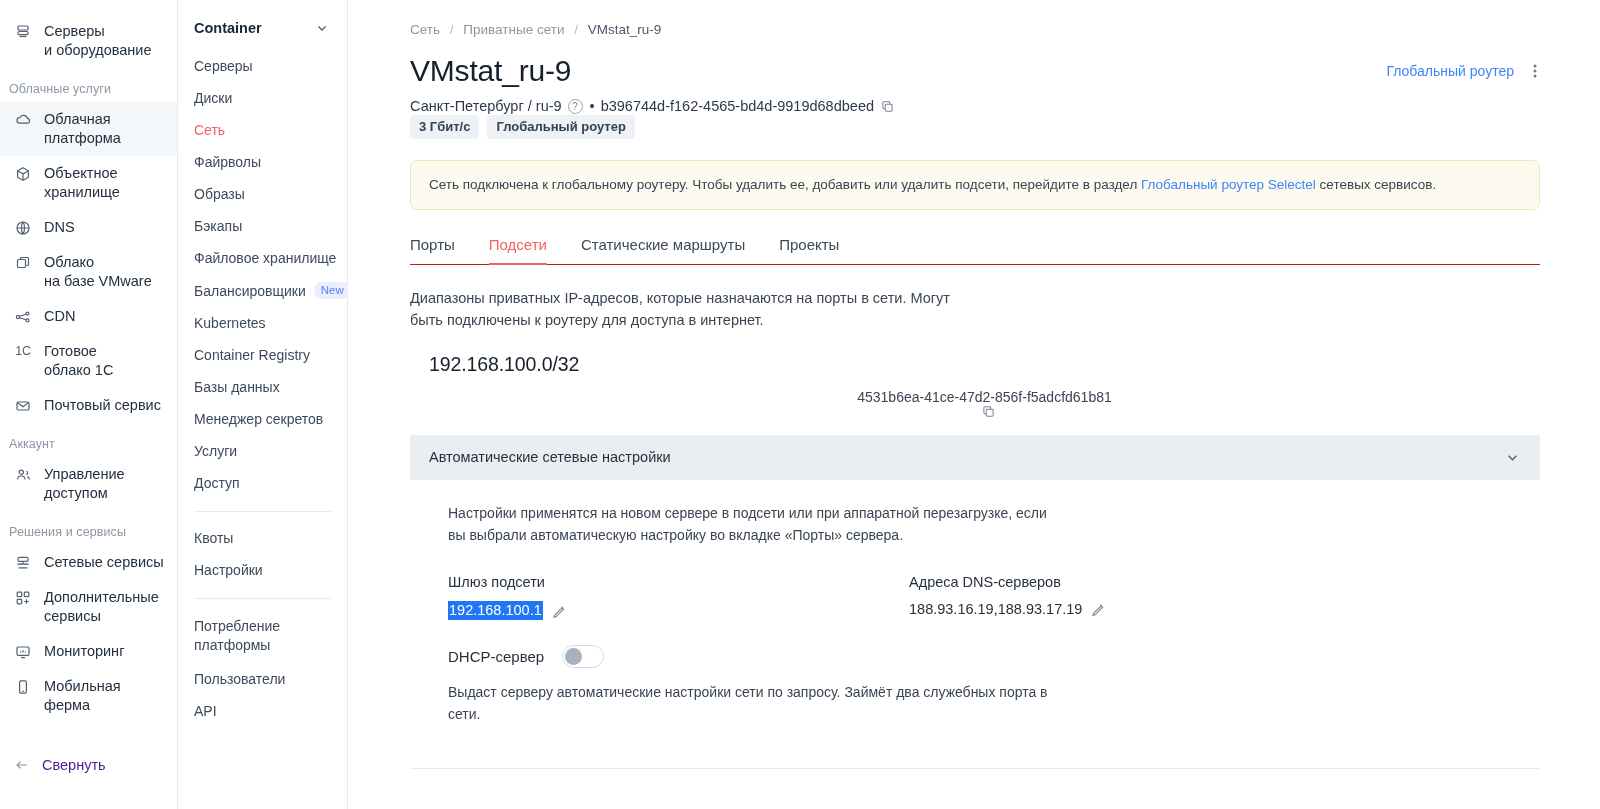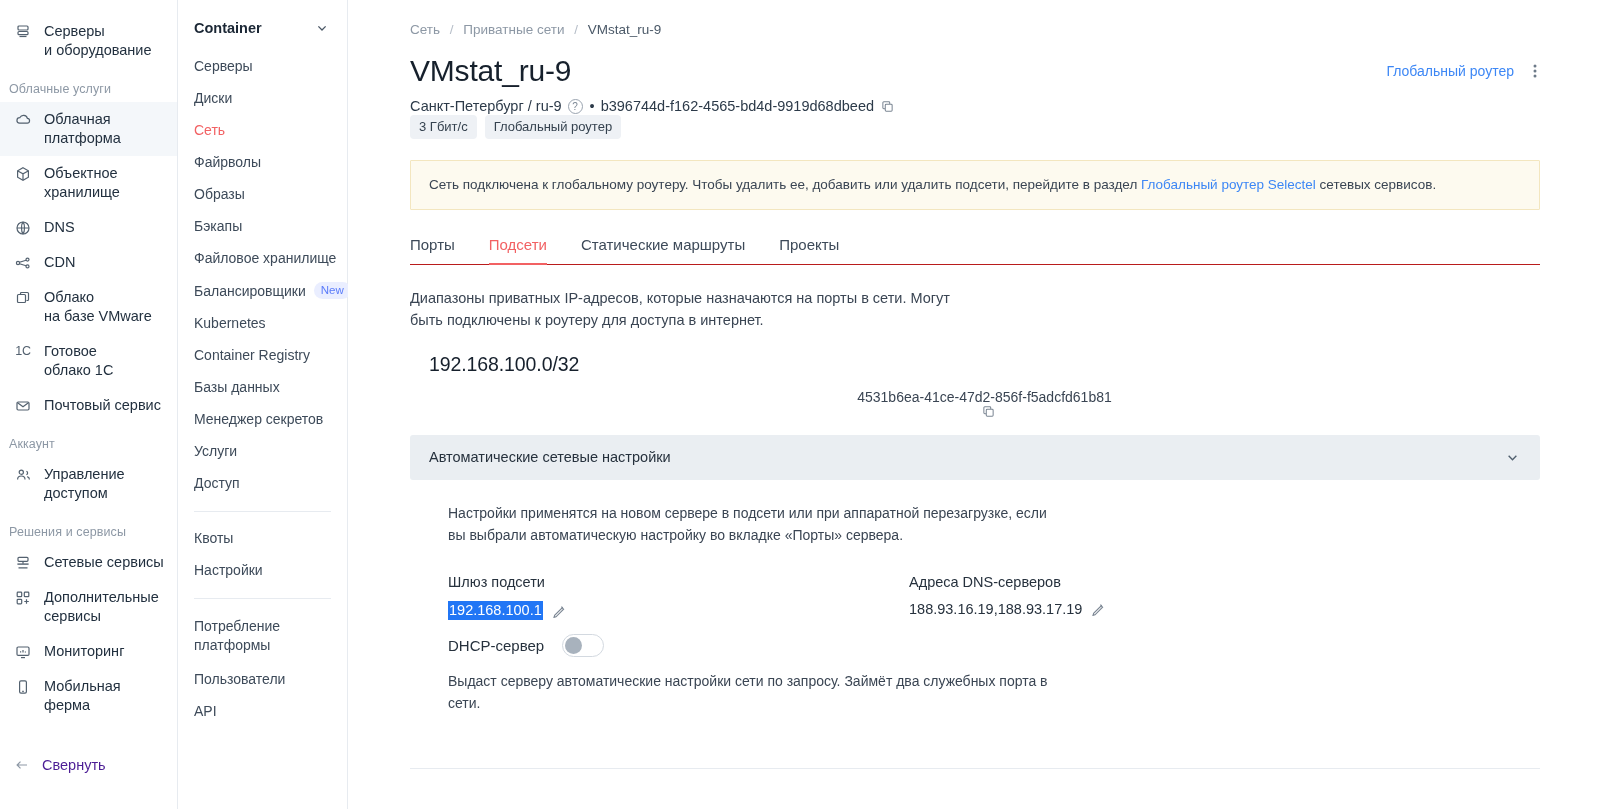--- a/index.html
+++ b/index.html
@@ -112,25 +112,25 @@
     display: inline-flex; align-items: center; justify-content: center;
     width: 15px; height: 15px; border: 1px solid #9aa4b0; border-radius: 50%;
     font-size: 10px; color: #7b8693; margin: 0 7px 0 6px; cursor: pointer;
   }
   .meta .dot { margin: 0 6px 0 0; color: #2c3a49; }
   .copy-ico { margin-left: 7px; color: #7b8693; cursor: pointer; display: inline-flex; }
 
   .chips { display: flex; gap: 8px; margin-bottom: 21px; }
   .chip {
     background: #eef1f5; color: #35424f; font-size: 13px;
-    border-radius: 4px; padding: 4px 9px 5px;
+    border-radius: 4px; padding: 4px 9px 5px; font-weight: bold;
   }
 
   .notice {
-    background: #fdfaef; border: 1px solid #f3e6bf; border-radius: 1px;
+    background: #fdfaef; border: 1px solid #f3e6bf; border-radius: 7px;
     padding: 15px 18px; font-size: 13.5px; color: #3a4553;
     line-height: 18px; margin-bottom: 26px;
   }
   .notice a { color: #3d87f5; text-decoration: none; cursor: pointer; }
 
   .tabs { display: flex; gap: 34px; border-bottom: 1px solid #b91c1c; }
   .tab {
     font-size: 15px; color: #3d4a59; padding-bottom: 11px;
     cursor: pointer; position: relative;
   }
@@ -174,21 +174,21 @@
   .field-value {
     display: flex; align-items: center; gap: 9px;
     font-size: 14.5px; color: #26313d;
   }
   .selected-val {
     background: #2176f5; color: #ffffff;
     padding: 1px 1px 2px 1px;
   }
   .pencil { color: #7b8693; cursor: pointer; display: inline-flex; }
 
-  .dhcp-row { display: flex; align-items: center; gap: 18px; margin: 14px 0 13px 0; }
+  .dhcp-row { display: flex; align-items: center; gap: 18px; margin: 25px 0 13px 0; }
   .dhcp-label { font-size: 15px; color: #26313d; }
   .toggle {
     width: 42px; height: 23px; border-radius: 12px;
     border: 1px solid #d3d9e0; background: #ffffff;
     display: flex; align-items: center; padding: 2px; cursor: pointer;
   }
   .toggle .knob {
     width: 17px; height: 17px; border-radius: 50%;
     background: #a8b2bd;
   }
@@ -246,39 +246,39 @@
         <svg width="16" height="16" viewBox="0 0 16 16" fill="none" stroke="currentColor" stroke-width="1.2">
           <circle cx="8" cy="8" r="6"></circle>
             <path d="M2 8h12M8 2c2 2.2 2 9.8 0 12M8 2C6 4.2 6 11.8 8 14"></path>
         </svg>
       </span>
       <span class="lbl" style="white-space:pre-line">DNS</span>
     </div>
 
     <div class="nav1-item">
       <span class="ico">
+        <svg width="16" height="16" viewBox="0 0 16 16" fill="none" stroke="currentColor" stroke-width="1.2">
+          <rect x="2.5" y="4.5" width="8" height="8" rx="1"></rect>
+            <path d="M5.5 4.5v-1a1 1 0 0 1 1-1h6a1 1 0 0 1 1 1v6a1 1 0 0 1-1 1h-1"></path>
+        </svg>
+      </span>
+      <span class="lbl" style="white-space:pre-line">Облако
+на базе VMware</span>
+    </div>
+
+    <div class="nav1-item">
+      <span class="ico">
         <svg width="17" height="16" viewBox="0 0 17 16" fill="none" stroke="currentColor" stroke-width="1.2">
           <circle cx="3" cy="8" r="1.6"></circle>
             <circle cx="12.5" cy="4.6" r="1.5"></circle>
             <circle cx="12.5" cy="11.4" r="1.5"></circle>
           <path d="M4.5 7.3l6.6-2M4.5 8.7l6.6 2"></path>
         </svg>
       </span>
       <span class="lbl" style="white-space:pre-line">CDN</span>
-    </div>
-
-    <div class="nav1-item">
-      <span class="ico">
-        <svg width="16" height="16" viewBox="0 0 16 16" fill="none" stroke="currentColor" stroke-width="1.2">
-          <rect x="2.5" y="4.5" width="8" height="8" rx="1"></rect>
-            <path d="M5.5 4.5v-1a1 1 0 0 1 1-1h6a1 1 0 0 1 1 1v6a1 1 0 0 1-1 1h-1"></path>
-        </svg>
-      </span>
-      <span class="lbl" style="white-space:pre-line">Облако
-на базе VMware</span>
     </div>
 
     <div class="nav1-item">
       <span class="ico ico1c">1C</span>
       <span class="lbl" style="white-space:pre-line">Готовое
 облако 1С</span>
     </div>
 
     <div class="nav1-item">
       <span class="ico">

